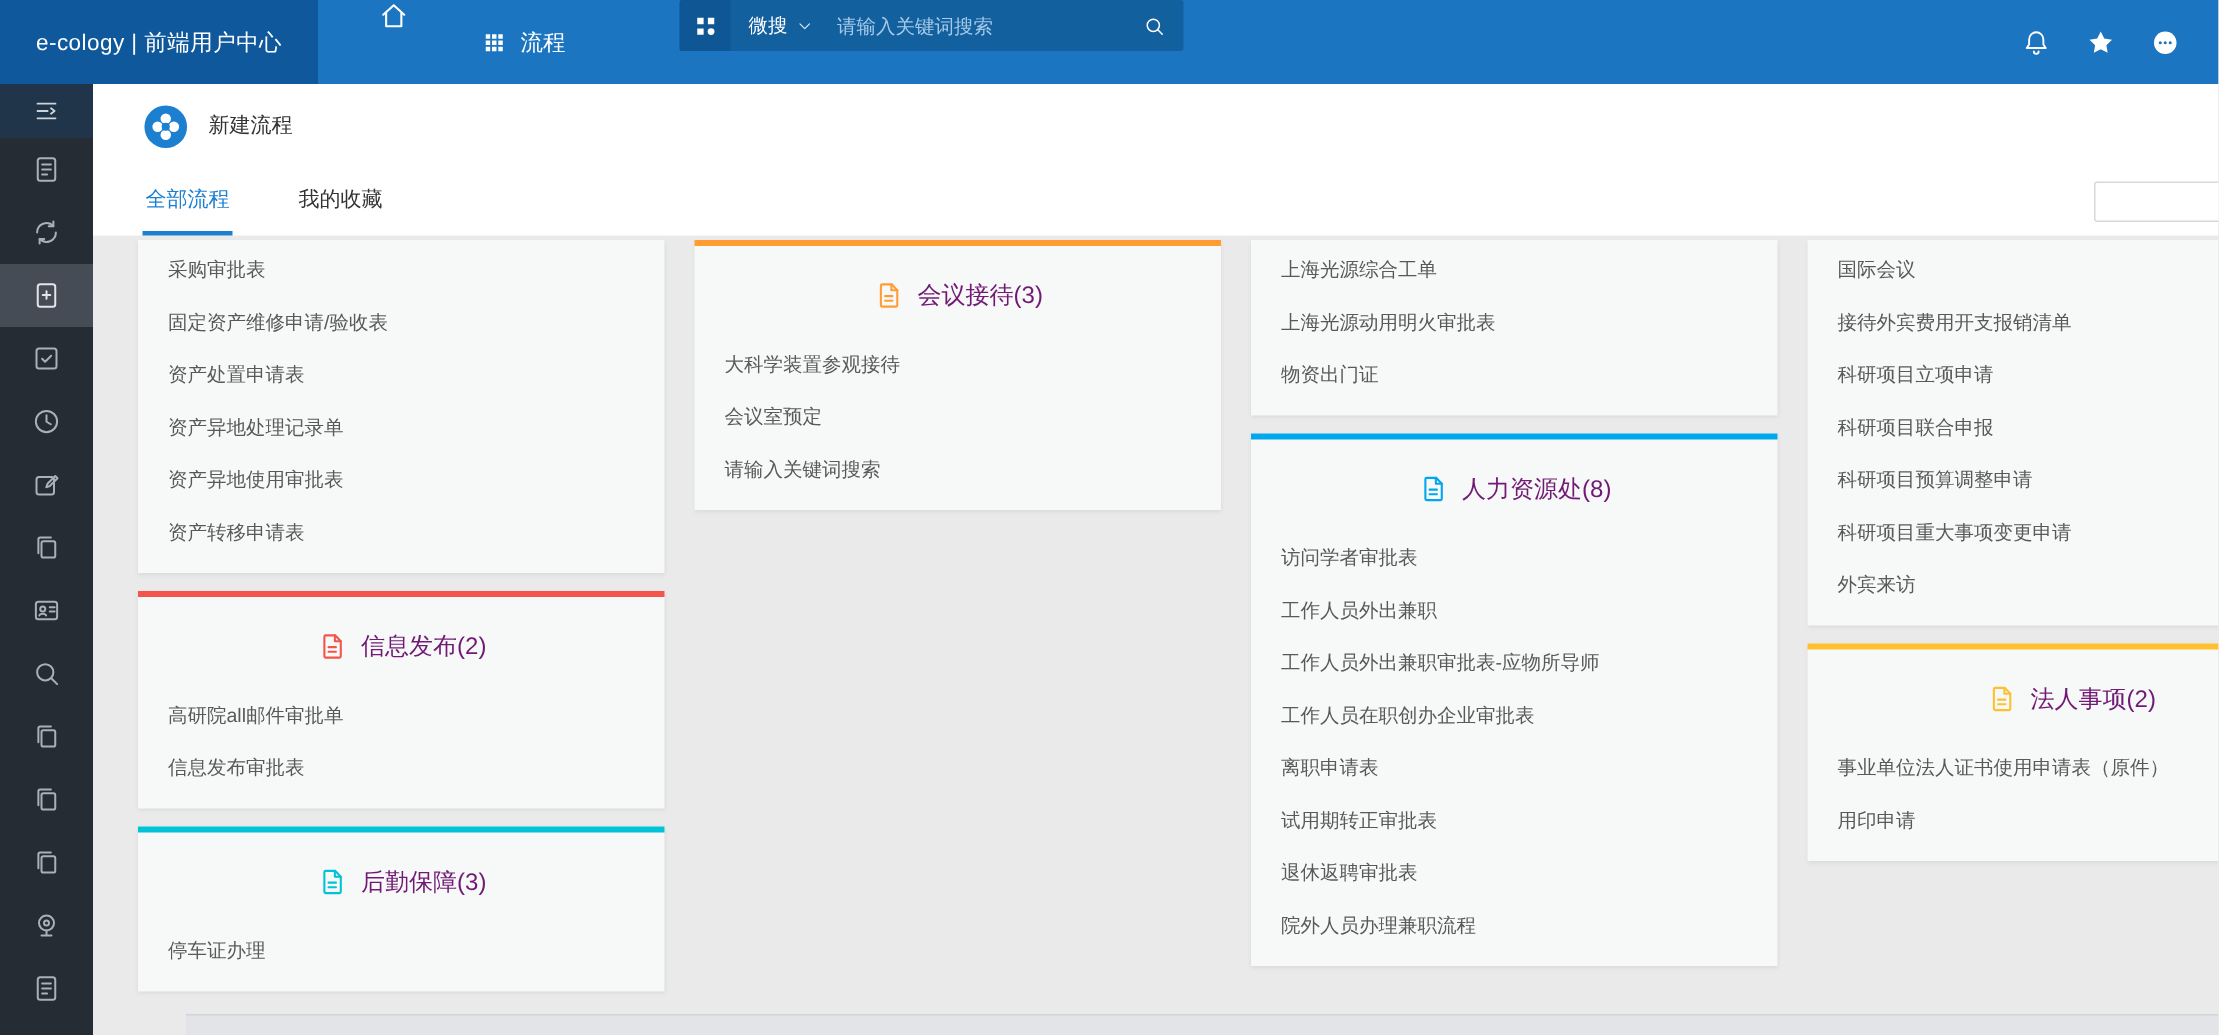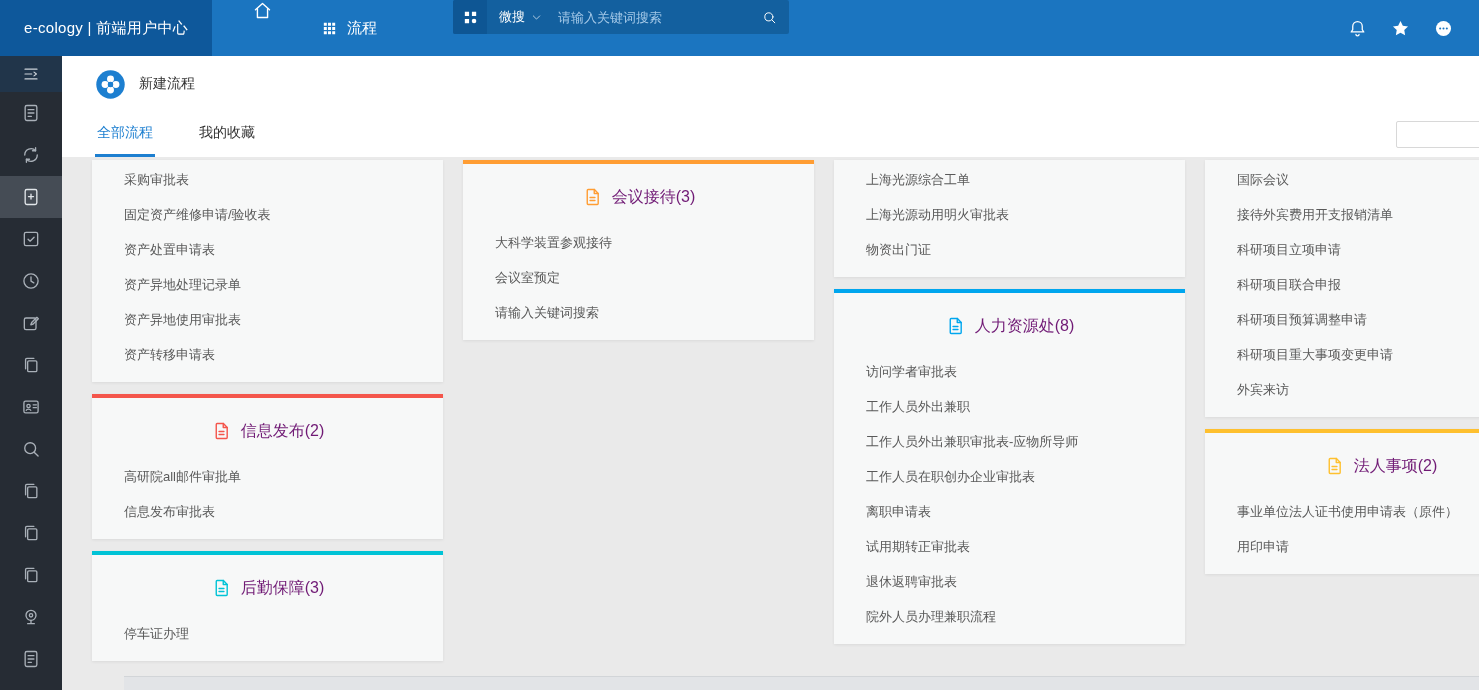--- a/index.html
+++ b/index.html
@@ -94,21 +94,21 @@
   .board-column { width: 351px; flex: none; display: flex; flex-direction: column; gap: 12px; }
   .card { background: #f7f8f8; box-shadow: 0 1px 3px rgba(0,0,0,.07); flex: none; }
   .card-accent { height: 4px; }
   .card-header {
     display: flex; align-items: center; justify-content: center; gap: 9px; padding: 21px 0 14px;
   }
   .card-doc-icon svg { width: 21px; height: 24px; }
   .card-title { font-size: 16px; color: #701a75; }
   .card-items { padding: 2px 0 10px; }
   .card-item {
-    height: 35px; line-height: 35px; padding: 0 32px; font-size: 13px; color: #595959;
+    height: 35px; line-height: 35px; padding: 0 20px; font-size: 13px; color: #595959;
     white-space: nowrap; overflow: hidden; cursor: pointer;
   }
 
   .footer {
     position: absolute; left: 62px; right: 0; bottom: 0; height: 14px;
     background: #e2e4e7; border-top: 1px solid #d2d5d8;
   }
 </style>
 </head>
 <body>

